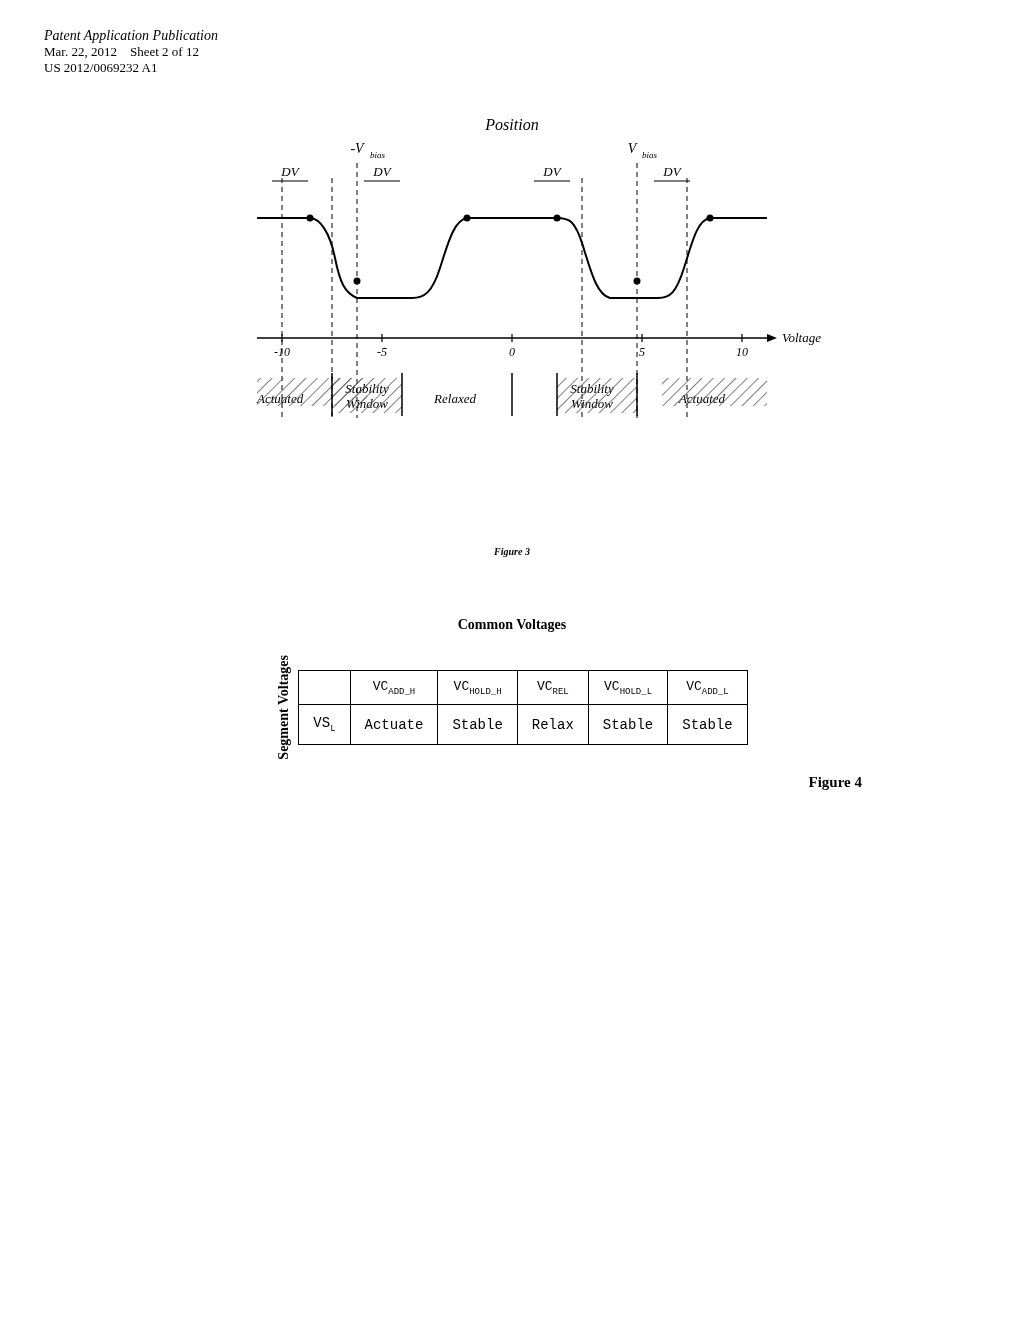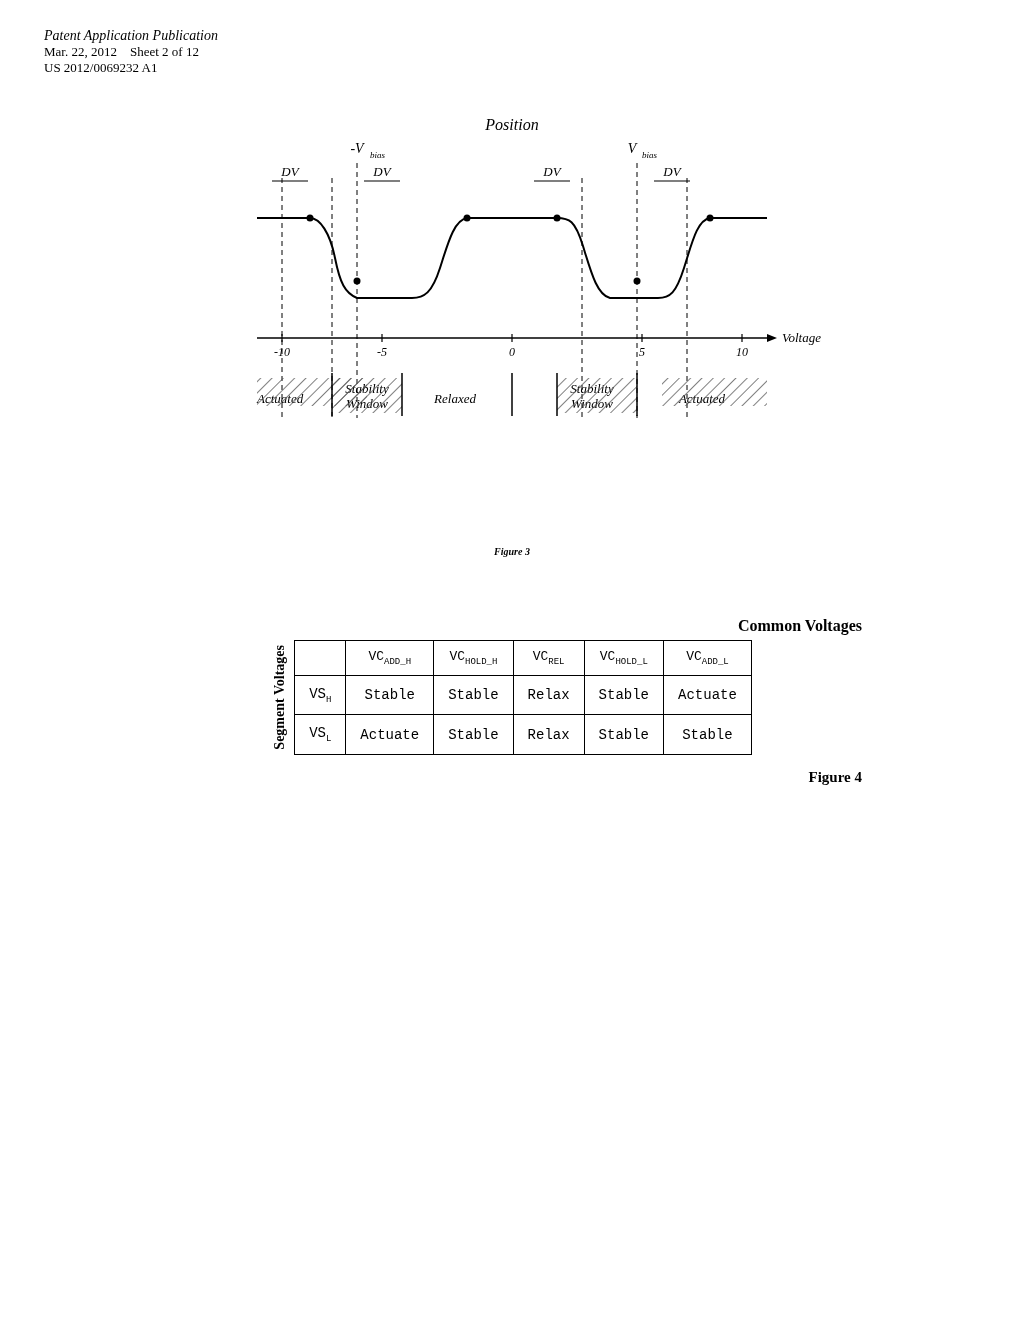--- a/index.html
+++ b/index.html
@@ -46,24 +46,24 @@
       margin-top: 8px;
     }
 
     
     .figure4-container {
       margin: 60px auto 10px auto;
       width: 700px;
     }
 
     .common-voltages-title {
-      text-align: right;
-      font-weight: bold;
-      font-size: 16px;
-      margin-bottom: 5px;
+      text-align: center;
+      font-weight: bold;
+      font-size: 14px;
+      margin-bottom: 22px;
     }
 
     .table-wrapper {
       display: flex;
       align-items: center;
       justify-content: center;
       gap: 0;
     }
 
     .segment-label-vertical {
@@ -254,30 +254,20 @@
           <th>
             VC<span class="sub">HOLD_L</span>
           </th>
           <th>
             VC<span class="sub">ADD_L</span>
           </th>
         </tr>
       </thead>
       <tbody>
 
-        <tr>
-          <td class="row-header">
-            VS<span class="sub">H</span>
-          </td>
-          <td>Stable</td>
-          <td>Stable</td>
-          <td>Relax</td>
-          <td>Stable</td>
-          <td>Actuate</td>
-        </tr>
 
         <tr>
           <td class="row-header">
             VS<span class="sub">L</span>
           </td>
           <td>Actuate</td>
           <td>Stable</td>
           <td>Relax</td>
           <td>Stable</td>
           <td>Stable</td>

